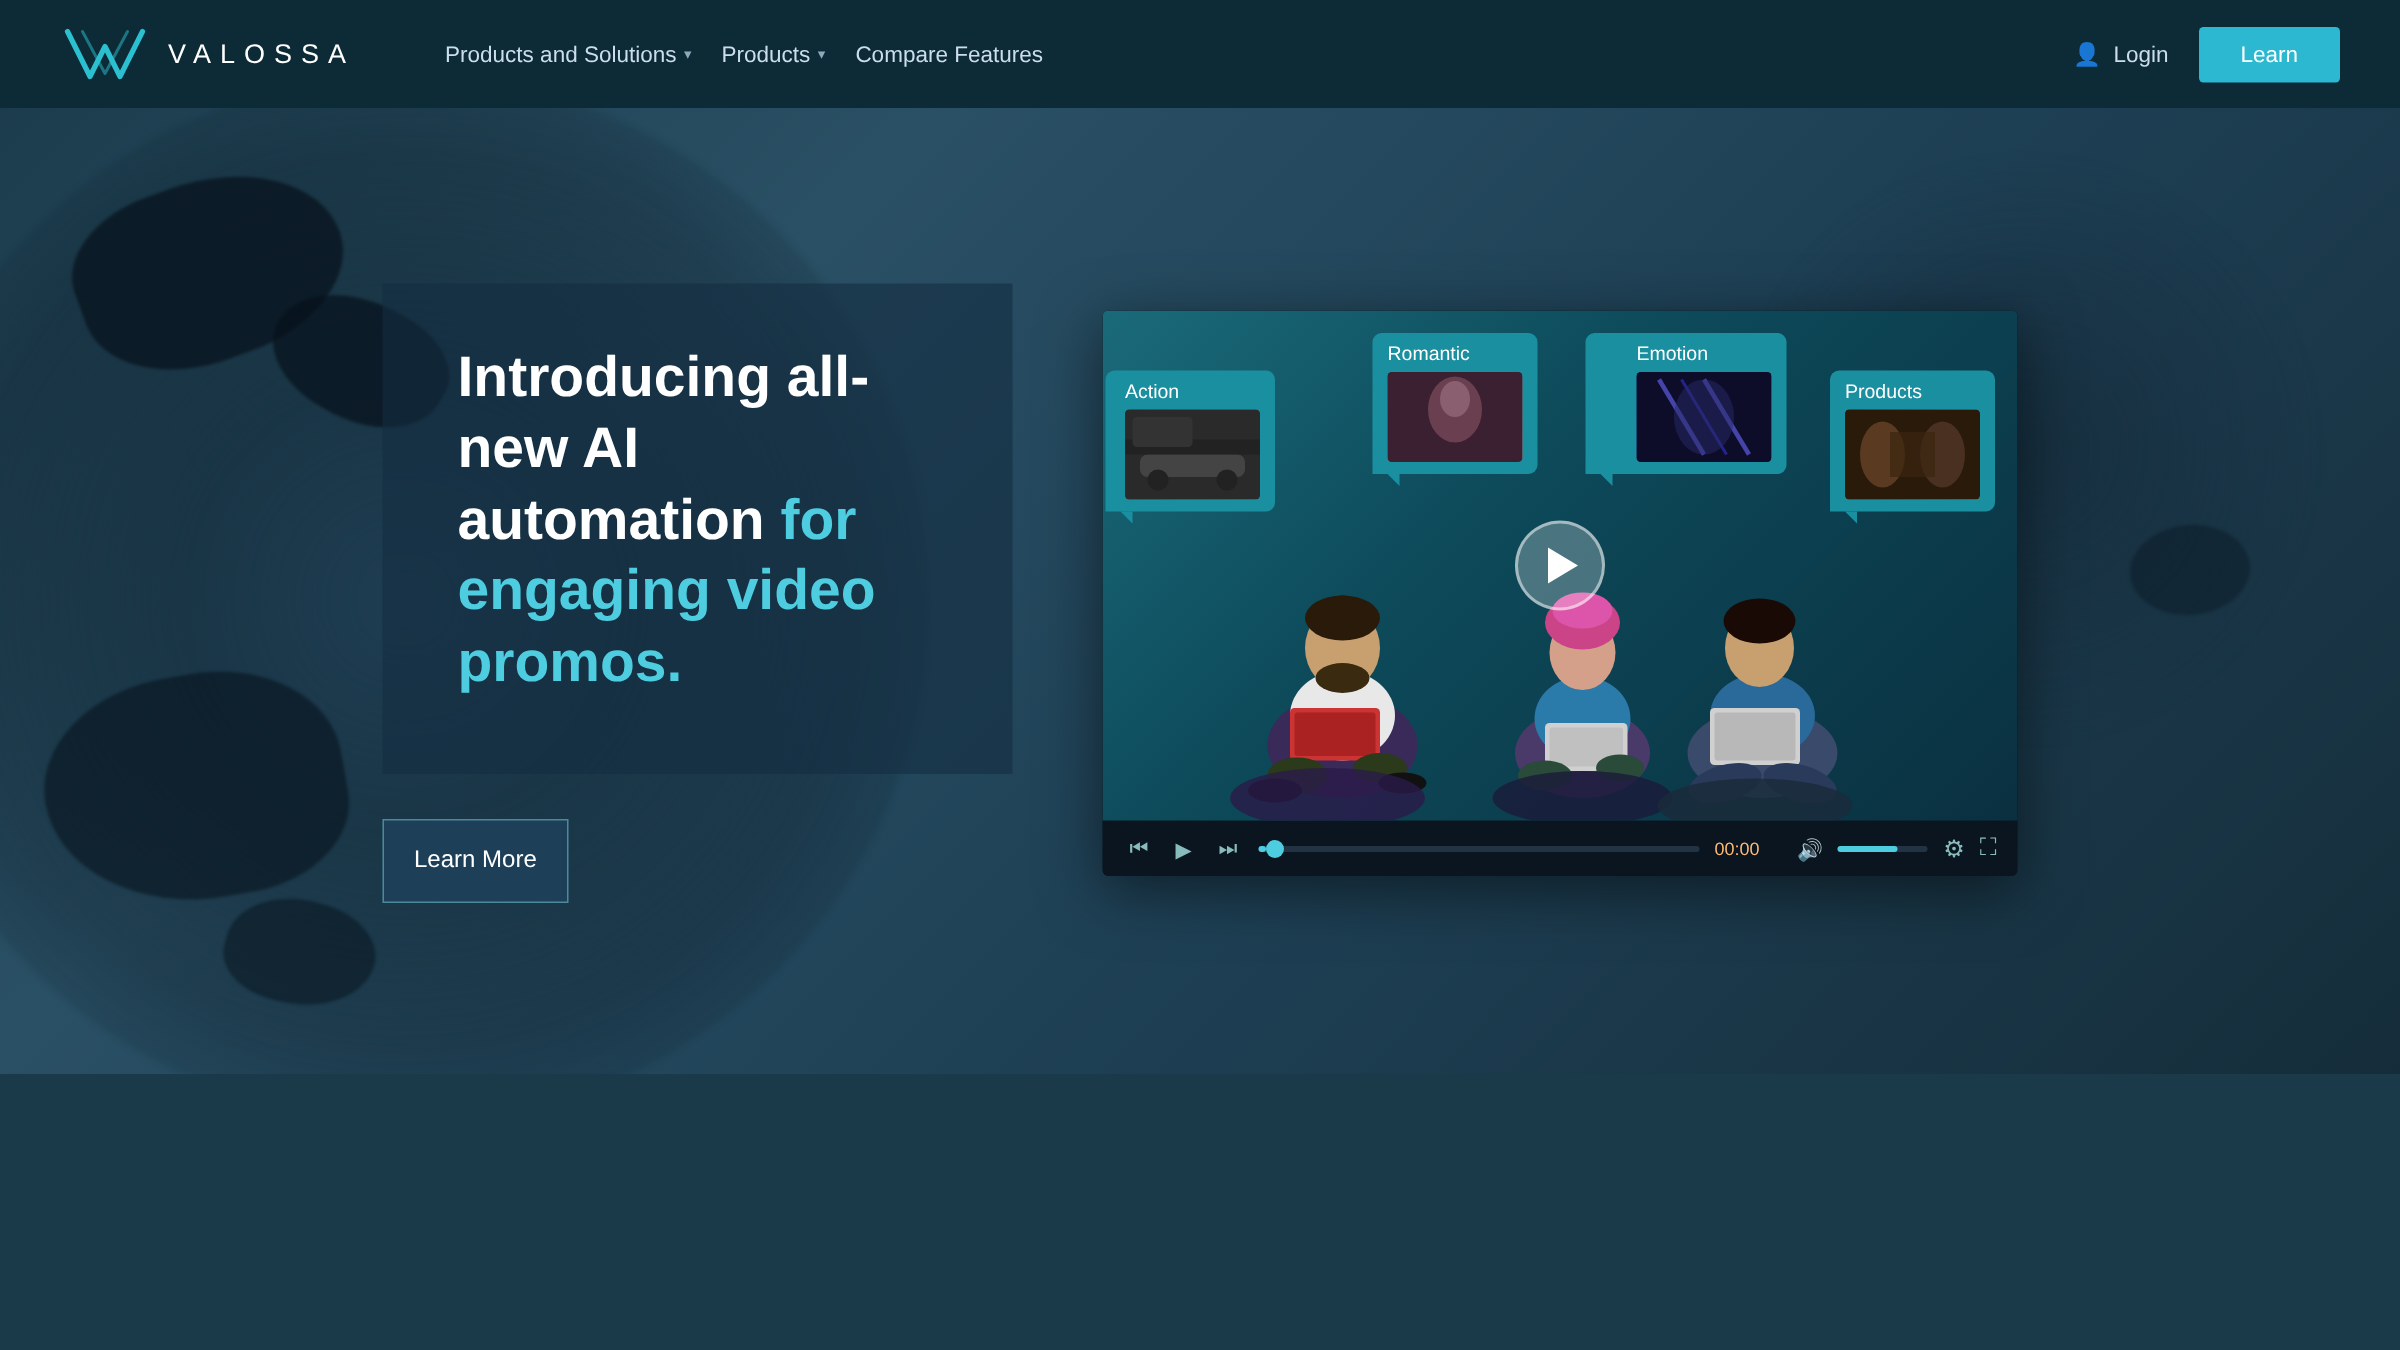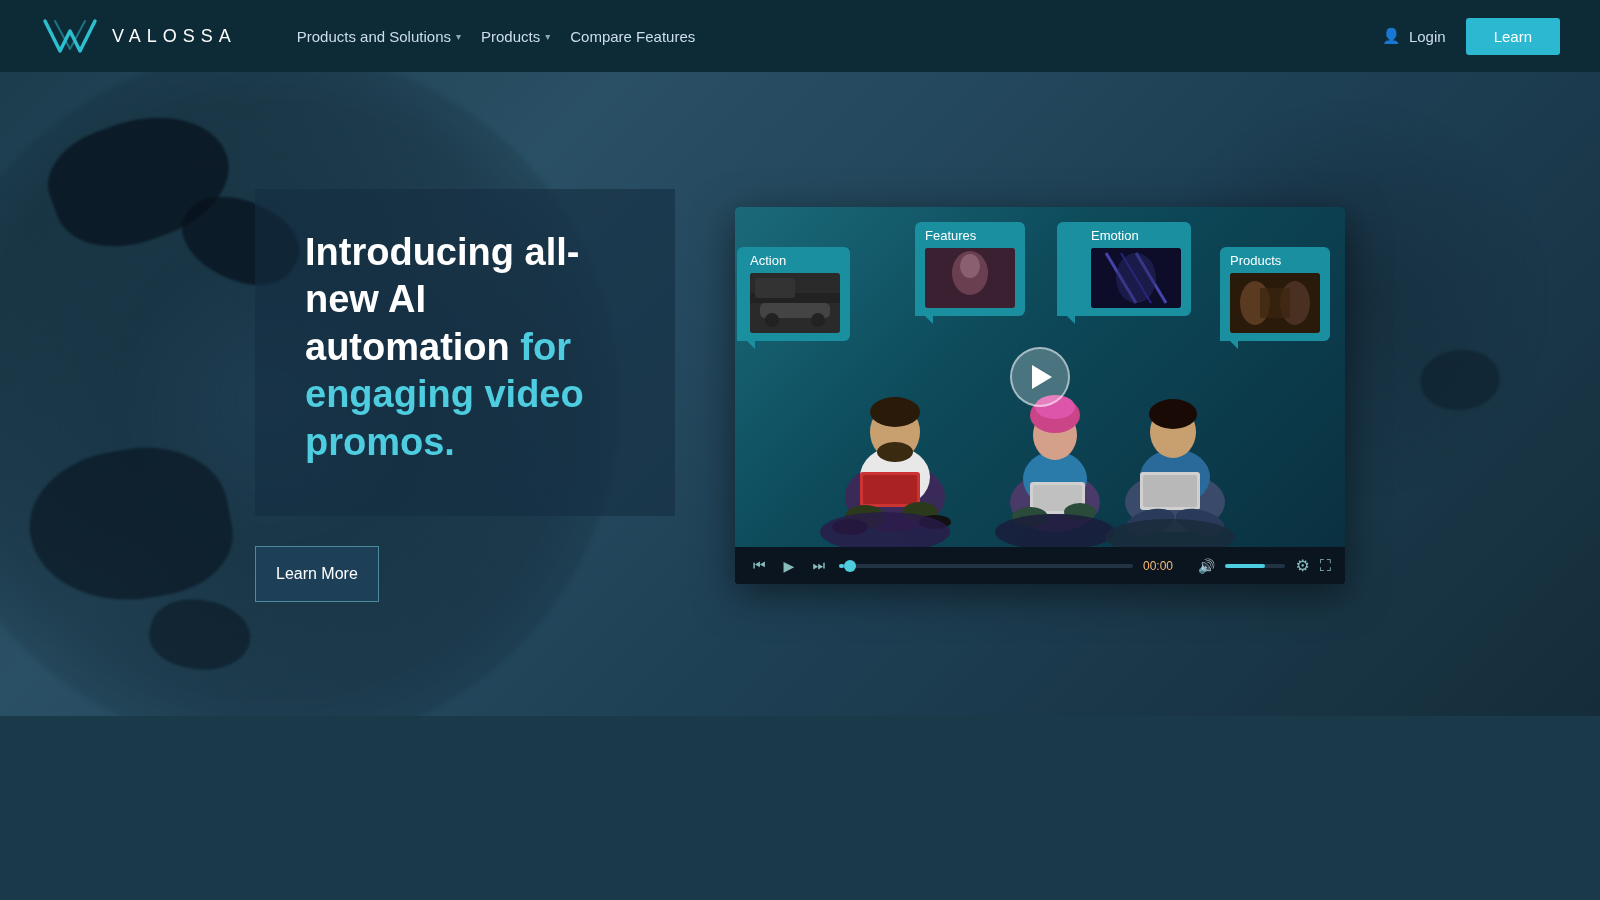--- a/index.html
+++ b/index.html
@@ -258,21 +258,21 @@
             <rect x="10" y="30" width="70" height="15" rx="5" fill="#444"></rect>
             <circle cx="22" cy="47" r="7" fill="#222"></circle>
             <circle cx="68" cy="47" r="7" fill="#222"></circle>
             <rect x="0" y="20" width="90" height="10" fill="#1a1a1a" opacity="0.5"></rect>
             <rect x="5" y="5" width="40" height="20" rx="3" fill="#333"></rect>
           </svg>
         </div>
       </div>
 
       <div class="annotation-bubble bubble-romantic">
-        <span>Features</span>
+        <span>Romantic</span>
         <div class="bubble-thumb thumb-romantic">
           <svg width="90" height="60" viewBox="0 0 90 60">
             <rect width="90" height="60" fill="#3a2030"></rect>
             <ellipse cx="45" cy="25" rx="18" ry="22" fill="#6a4050"></ellipse>
             <ellipse cx="45" cy="18" rx="10" ry="12" fill="#8a6070"></ellipse>
           </svg>
         </div>
       </div>
 
       <div class="annotation-bubble bubble-emotion">

